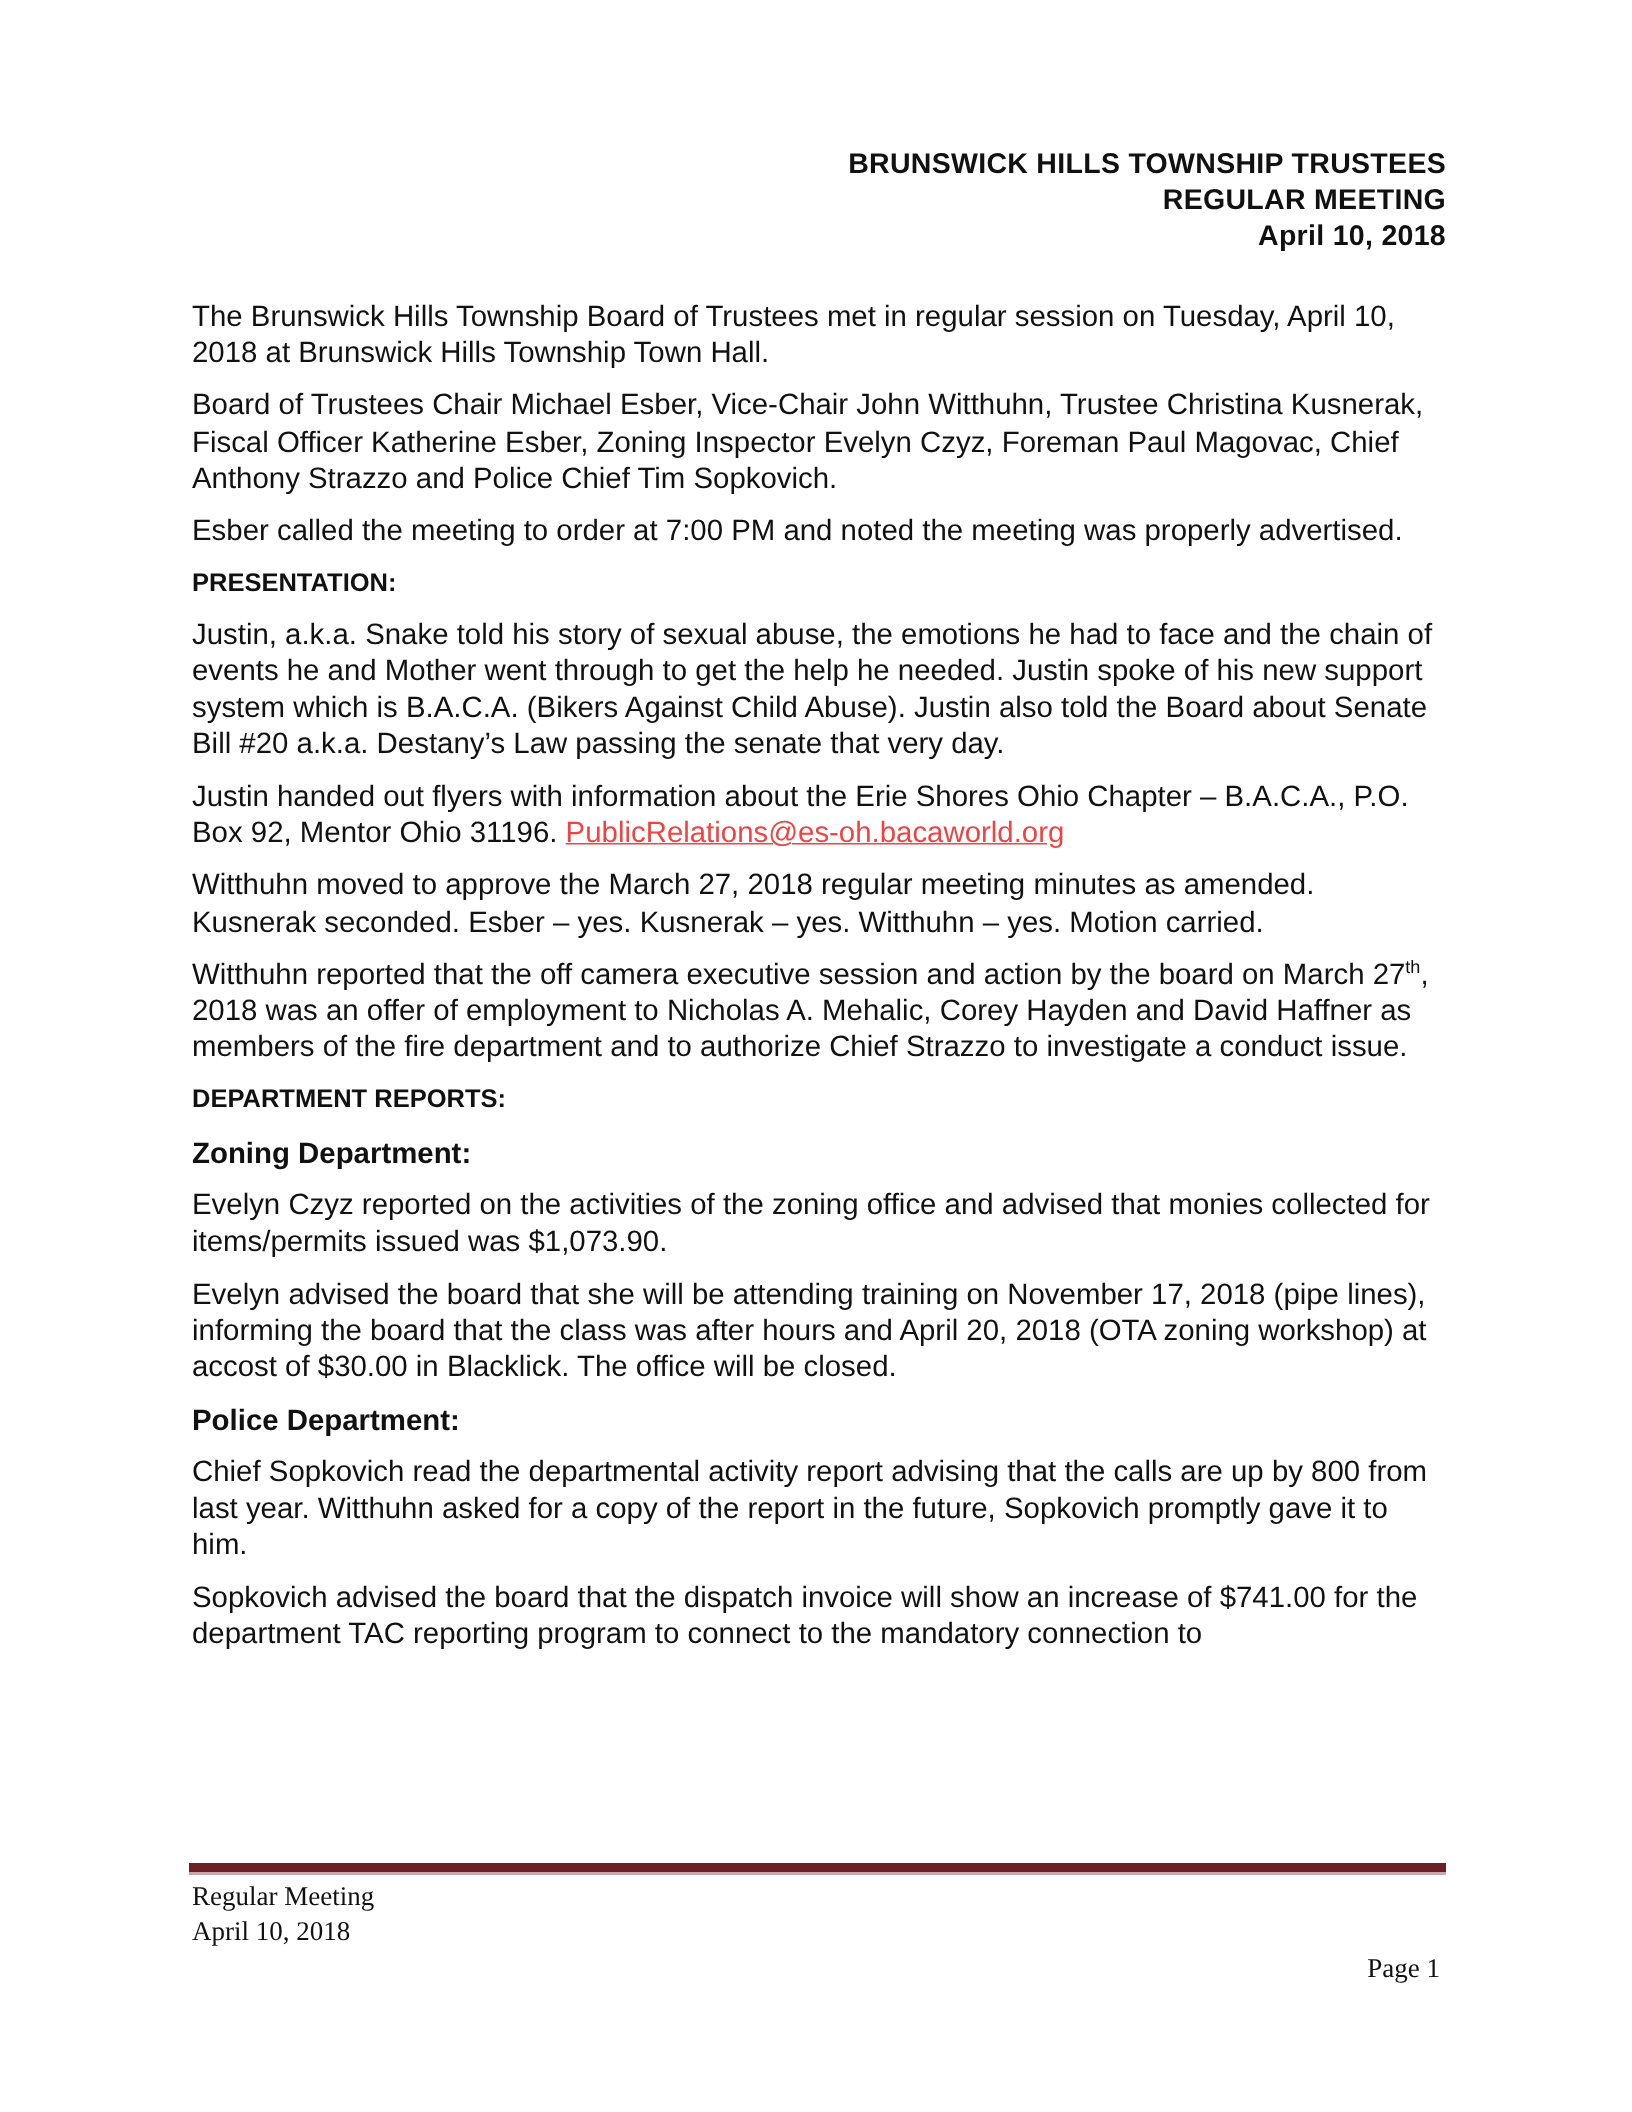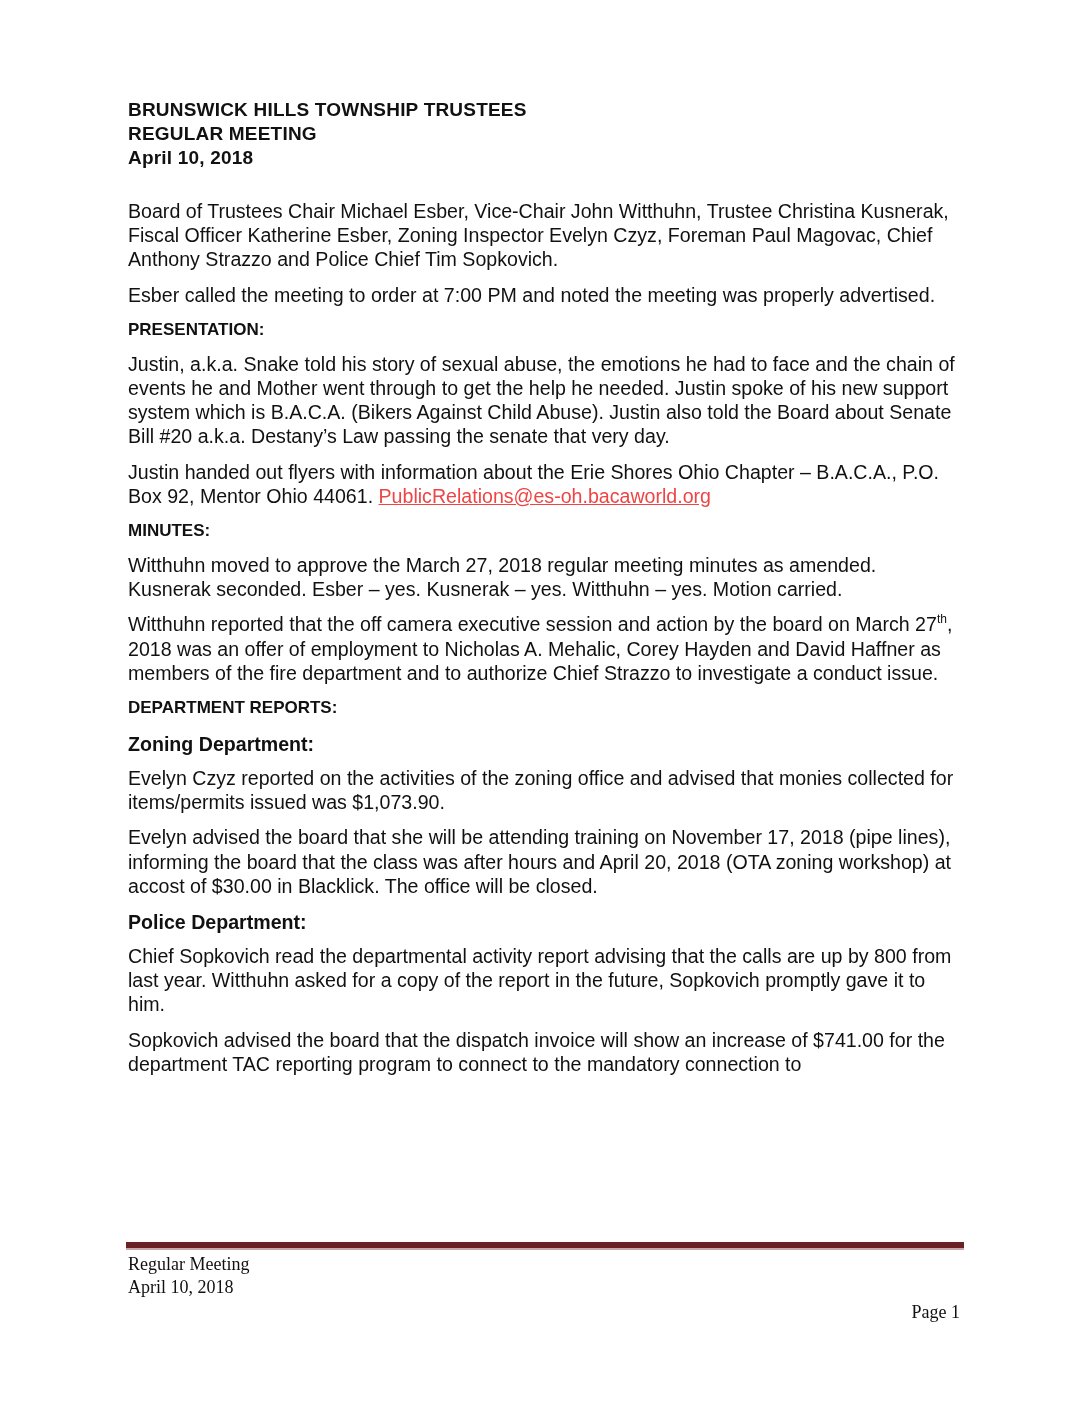--- a/index.html
+++ b/index.html
@@ -19,21 +19,21 @@
       position: absolute;
       left: 128px;
       top: 0;
       width: 836px;
     }
     .title-block {
       position: absolute;
       top: 98px;
       left: 0;
       width: 836px;
-      text-align: left;
+      text-align: right;
       font-weight: bold;
       font-size: 19px;
       line-height: 24px;
       letter-spacing: 0.2px;
     }
     .title-block div { margin: 0; }
     .content {
       position: absolute;
       top: 199px;
       left: 0;
@@ -94,28 +94,28 @@
 <body>
 
 <div class="page">
   <div class="title-block">
     <div>BRUNSWICK HILLS TOWNSHIP TRUSTEES</div>
     <div>REGULAR MEETING</div>
     <div>April 10, 2018</div>
   </div>
 
   <div class="content">
+    <p>The Brunswick Hills Township Board of Trustees met in regular session on Tuesday, April 10, 2018 at Brunswick Hills Township Town Hall.</p>
     <p>Board of Trustees Chair Michael Esber, Vice-Chair John Witthuhn, Trustee Christina Kusnerak, Fiscal Officer Katherine Esber, Zoning Inspector Evelyn Czyz, Foreman Paul Magovac, Chief Anthony Strazzo and Police Chief Tim Sopkovich.</p>
     <p>Esber called the meeting to order at 7:00 PM and noted the meeting was properly advertised.</p>
 
     <h2>PRESENTATION:</h2>
     <p>Justin, a.k.a. Snake told his story of sexual abuse, the emotions he had to face and the chain of events he and Mother went through to get the help he needed. Justin spoke of his new support system which is B.A.C.A. (Bikers Against Child Abuse). Justin also told the Board about Senate Bill #20 a.k.a. Destany’s Law passing the senate that very day.</p>
-    <p><span>Justin handed out flyers with information about the Erie Shores Ohio Chapter – B.A.C.A., P.O. Box 92, Mentor Ohio 44061. </span><a>PublicRelations@es-oh.bacaworld.org</a></p>
+    <p><span>Justin handed out flyers with information about the Erie Shores Ohio Chapter – B.A.C.A., P.O. Box 92, Mentor Ohio 31196. </span><a>PublicRelations@es-oh.bacaworld.org</a></p>
 
-    <h2>MINUTES:</h2>
     <p>Witthuhn moved to approve the March 27, 2018 regular meeting minutes as amended. Kusnerak seconded. Esber – yes. Kusnerak – yes. Witthuhn – yes. Motion carried.</p>
     <p><span>Witthuhn reported that the off camera executive session and action by the board on March 27</span><sup>th</sup><span>, 2018 was an offer of employment to Nicholas A. Mehalic, Corey Hayden and David Haffner as members of the fire department and to authorize Chief Strazzo to investigate a conduct issue.</span></p>
 
     <h2>DEPARTMENT REPORTS:</h2>
 
     <h3>Zoning Department:</h3>
     <p>Evelyn Czyz reported on the activities of the zoning office and advised that monies collected for items/permits issued was $1,073.90.</p>
     <p>Evelyn advised the board that she will be attending training on November 17, 2018 (pipe lines), informing the board that the class was after hours and April 20, 2018 (OTA zoning workshop) at accost of $30.00 in Blacklick. The office will be closed.</p>
 
     <h3>Police Department:</h3>

